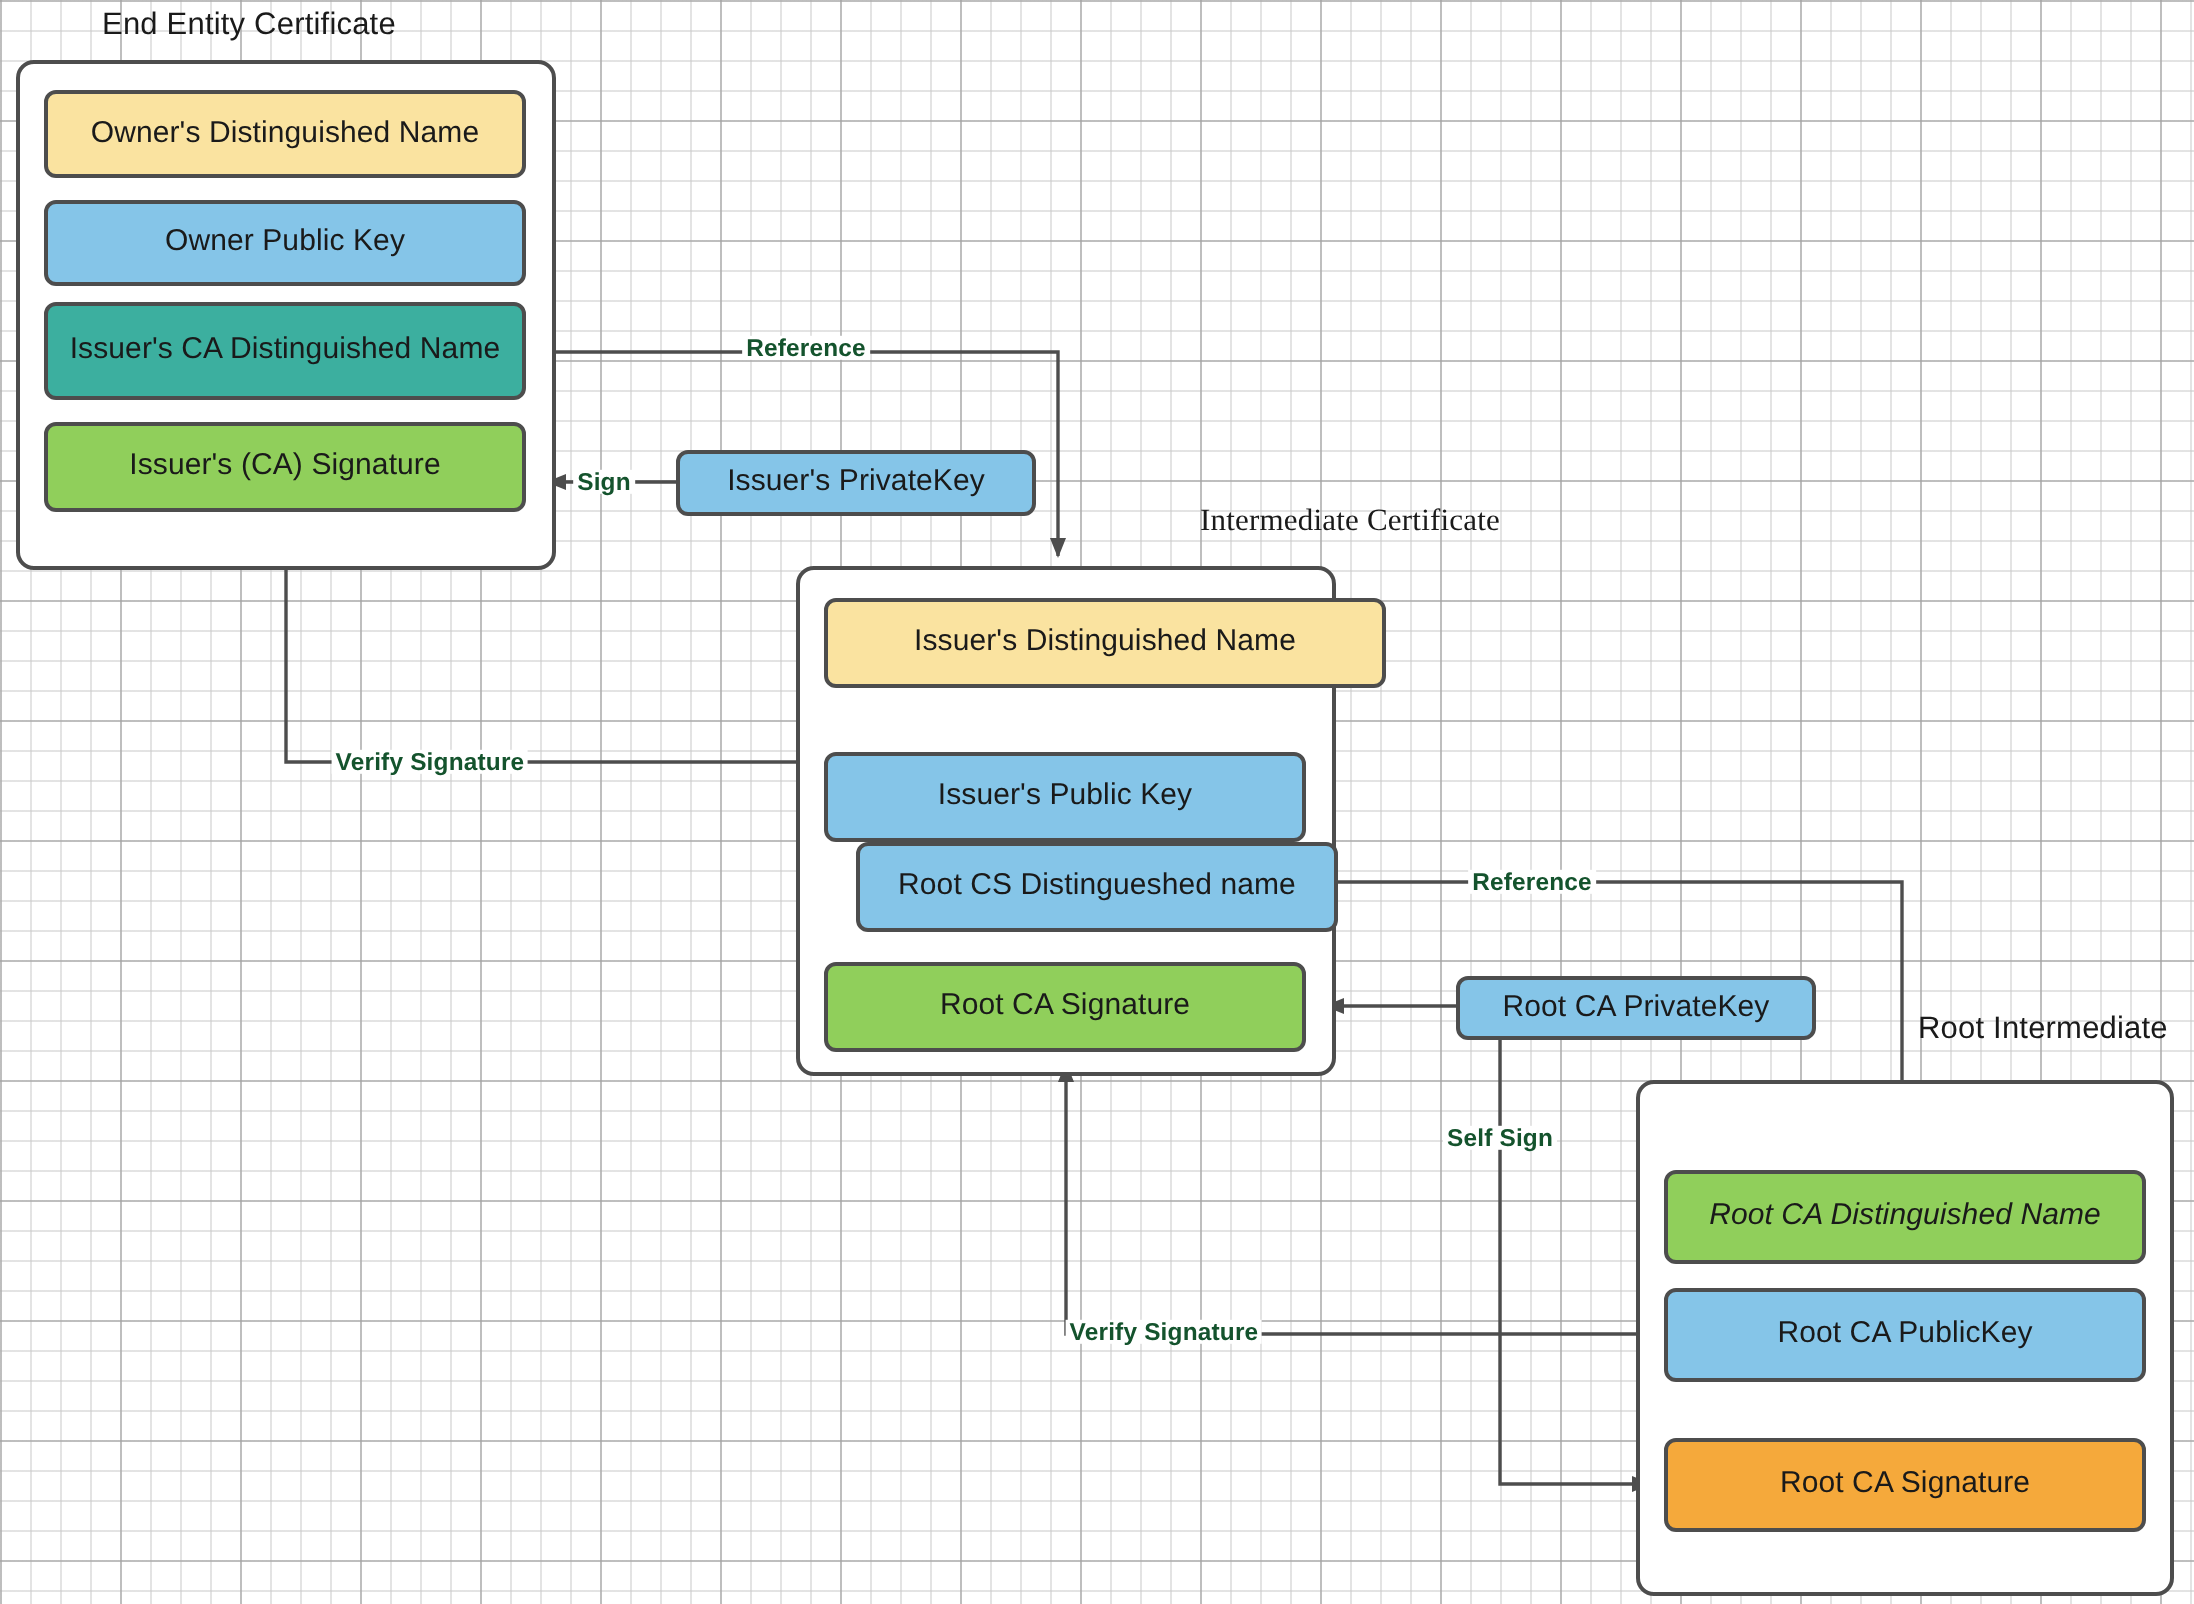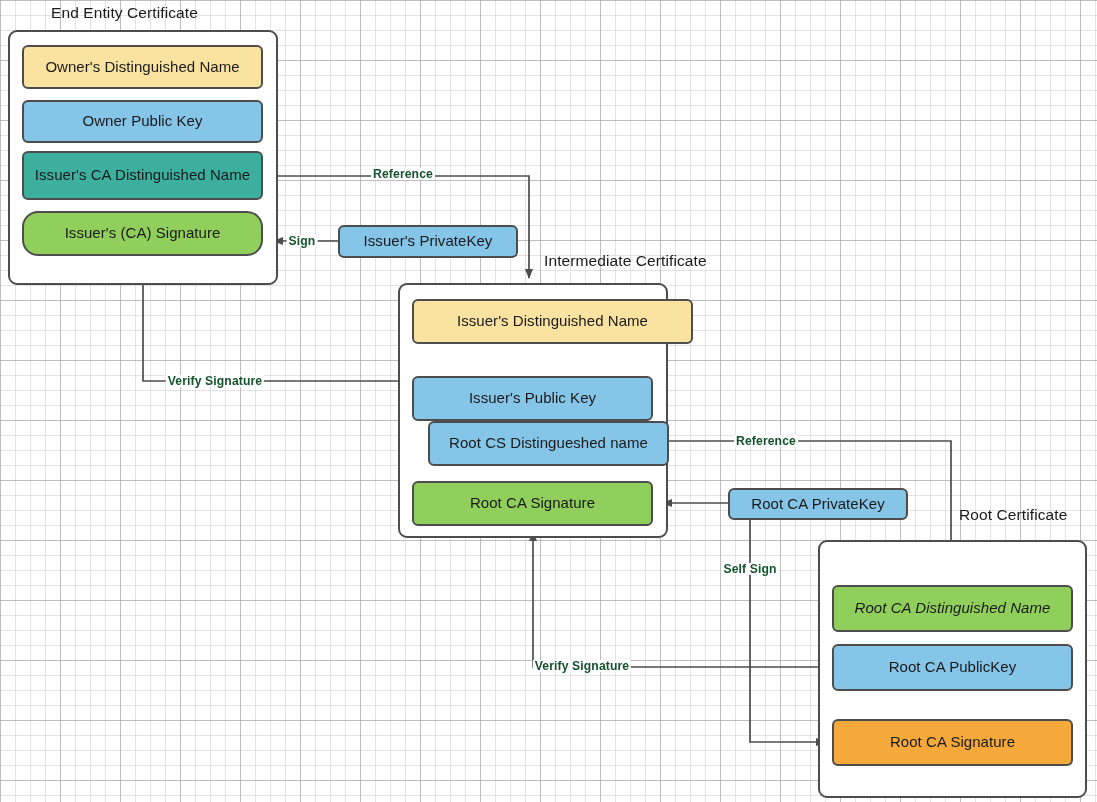--- a/index.html
+++ b/index.html
@@ -99,29 +99,29 @@
       <path d="M832,667 L533,667 L533,532" marker-end="url(#arrow)"></path>
     </g>
   </svg>
 
   <div id="groups-layer">
       <div class="container-box" style="left: 8px; top: 30px; width: 270px; height: 255px;"></div>
       <div class="group-title" style="left: 51px; top: 4px;">End Entity Certificate</div>
       <div class="node" style="left: 22px; top: 45px; width: 241px; height: 44px; background: rgb(250, 227, 160);">Owner's Distinguished Name</div>
       <div class="node" style="left: 22px; top: 100px; width: 241px; height: 43px; background: rgb(133, 197, 232);">Owner Public  Key</div>
       <div class="node" style="left: 22px; top: 151px; width: 241px; height: 49px; background: rgb(60, 175, 159);">Issuer's CA Distinguished Name</div>
-      <div class="node" style="left: 22px; top: 211px; width: 241px; height: 45px; background: rgb(144, 207, 91); border-radius: 16px;">Issuer's (CA) Signature</div>
+      <div class="node" style="left: 22px; top: 211px; width: 241px; height: 45px; background: rgb(144, 207, 91);">Issuer's (CA) Signature</div>
       <div class="container-box" style="left: 398px; top: 283px; width: 270px; height: 255px;"></div>
-      <div class="group-title" style="left: 544px; top: 252px;">Intermediate Certificate</div>
+      <div class="group-title" style="left: 600px; top: 252px; font-family: Liberation Serif, serif;">Intermediate Certificate</div>
       <div class="node" style="left: 412px; top: 299px; width: 281px; height: 45px; background: rgb(250, 227, 160);">Issuer's Distinguished Name</div>
       <div class="node" style="left: 412px; top: 376px; width: 241px; height: 45px; background: rgb(133, 197, 232);">Issuer's Public  Key</div>
       <div class="node" style="left: 428px; top: 421px; width: 241px; height: 45px; background: rgb(133, 197, 232);">Root CS Distingueshed name</div>
       <div class="node" style="left: 412px; top: 481px; width: 241px; height: 45px; background: rgb(144, 207, 91);">Root CA Signature</div>
       <div class="container-box" style="left: 818px; top: 540px; width: 269px; height: 258px;"></div>
-      <div class="group-title" style="left: 959px; top: 506px;">Root Certificate</div>
+      <div class="group-title" style="left: 959px; top: 506px;">Root Intermediate</div>
       <div class="node" style="left: 832px; top: 585px; width: 241px; height: 47px; background: rgb(144, 207, 91); font-style: italic;">Root CA Distinguished Name</div>
       <div class="node" style="left: 832px; top: 644px; width: 241px; height: 47px; background: rgb(133, 197, 232);">Root CA PublicKey</div>
       <div class="node" style="left: 832px; top: 719px; width: 241px; height: 47px; background: rgb(245, 169, 59);">Root CA Signature</div>
     </div>
   <div id="standalone-layer">
       <div class="node" style="left: 338px; top: 225px; width: 180px; height: 33px; background: rgb(133, 197, 232);">Issuer's PrivateKey</div>
       <div class="node" style="left: 728px; top: 488px; width: 180px; height: 32px; background: rgb(133, 197, 232);">Root CA PrivateKey</div>
     </div>
   <div id="labels-layer">
       <div class="edge-label" style="left: 403px; top: 174px; transform: translate(-50%, -50%);">Reference</div>

